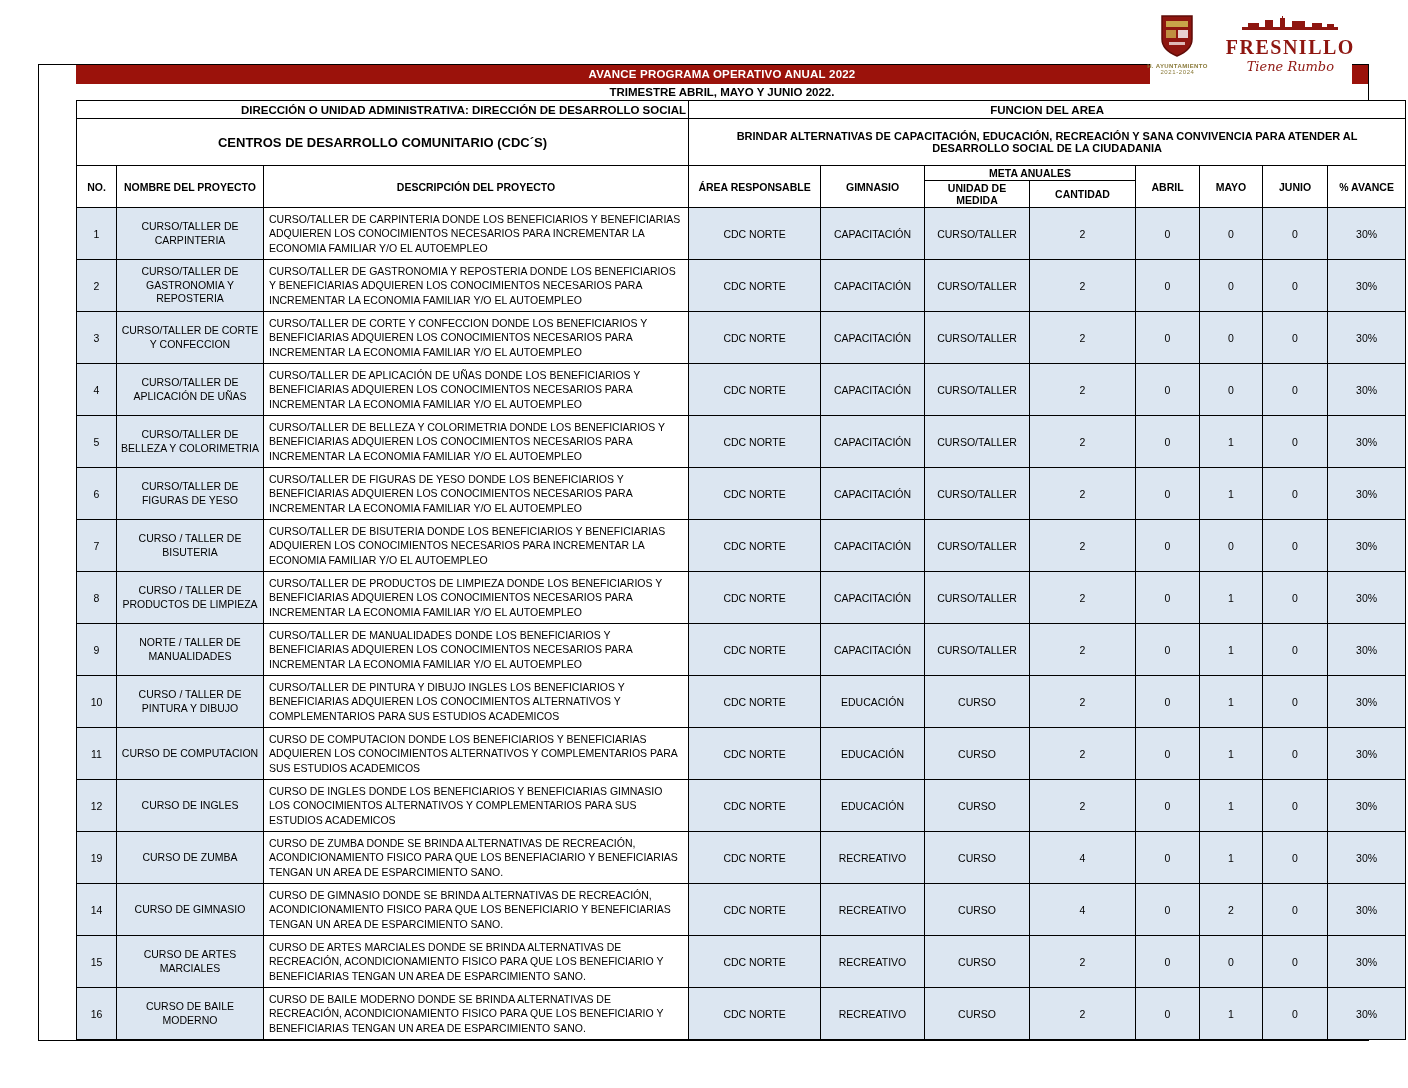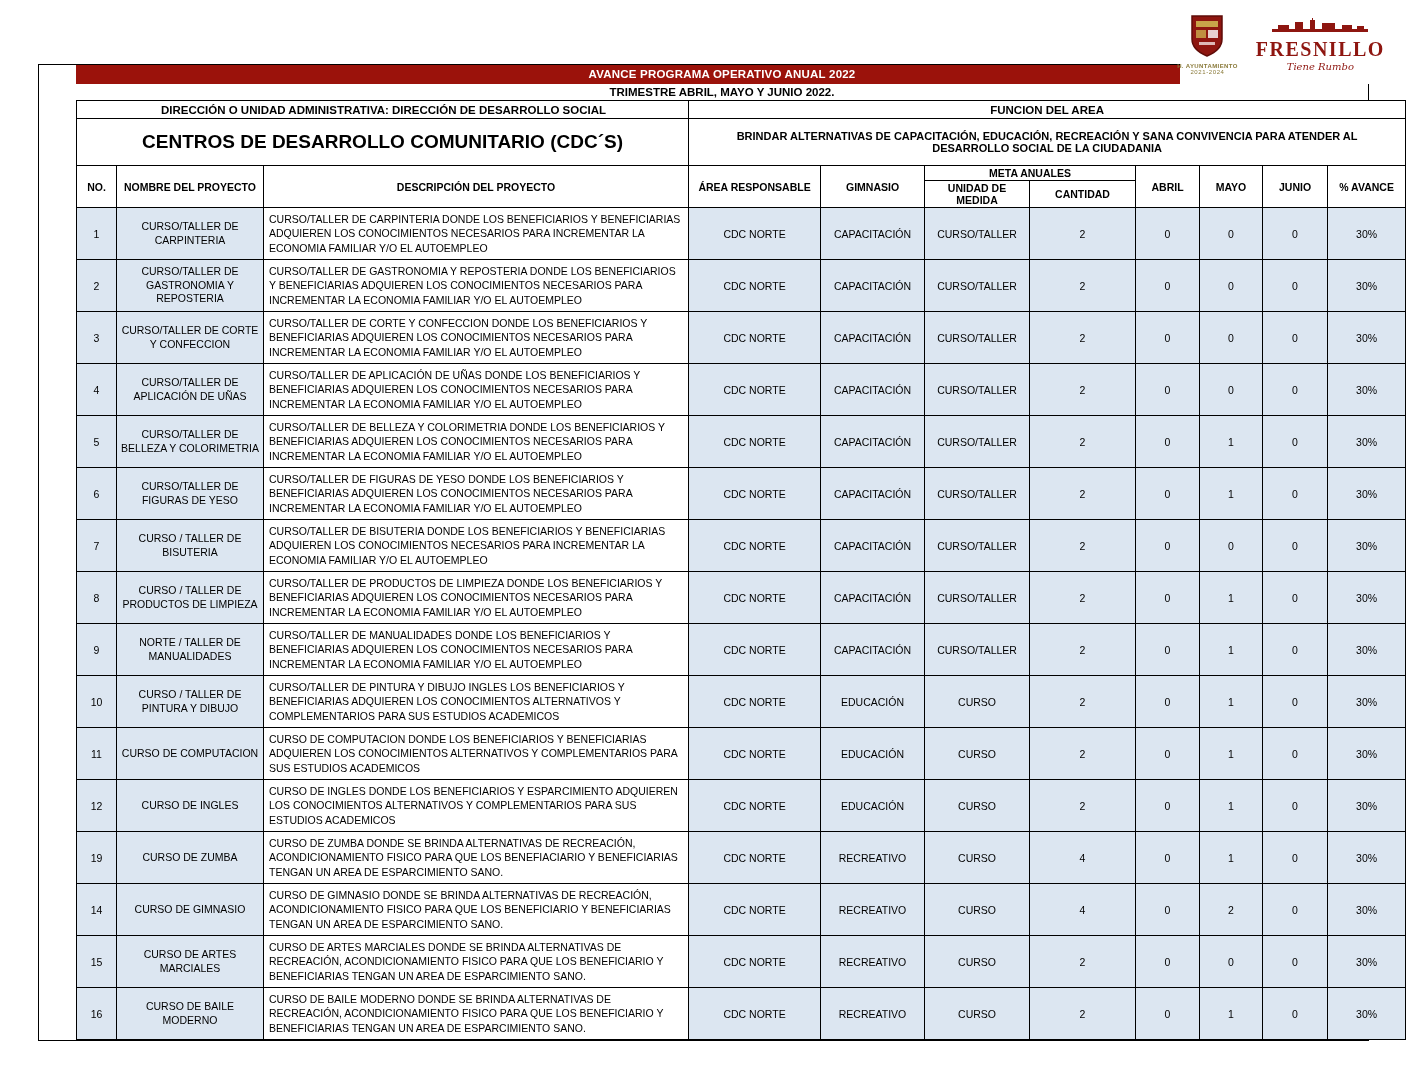--- a/index.html
+++ b/index.html
@@ -8,41 +8,41 @@
 
   .page-title { position:absolute; left:258px; top:6px; font-size:38px; font-weight:bold; color:#7f7f7f; letter-spacing:0.5px; }
 
   .sheet { position:absolute; left:38px; top:64px; width:1331px; border:1px solid #000; background:#fff;padding-left:37px; }
   .banner { position:relative; height:19px; background:#9b120b; color:#fff; font-weight:bold; font-size:11.5px; text-align:center; line-height:19px; letter-spacing:0.2px; }
   .subtitle { height:16px; text-align:center; font-weight:bold; font-size:11.5px; line-height:16px; }
 
   table { border-collapse:collapse; table-layout:fixed; width:1329px; }
   td, th { border:1px solid #000; vertical-align:middle; overflow:hidden; }
   thead th { background:#fff; font-weight:bold; font-size:10.5px; text-align:center; padding:1px 2px; }
-  .info-left-a  { text-align:center; font-size:11.5px; padding-left:4px; height:18px; }
+  .info-left-a  { text-align:right; font-size:11.5px; padding-left:4px; height:18px; }
   .info-right-a { font-size:11.5px; height:18px; }
-  .info-left-b  { font-size:19px; height:47px; }
+  .info-left-b  { font-size:13px; height:47px; }
   .info-right-b { font-size:11px; padding:2px 28px; height:47px; }
   .hdr-row-1 th { height:15px; }
   .hdr-row-2 th { height:17px; }
 
   tbody td { font-size:10.5px; text-align:center; background:#dce6f1; height:52px; padding:1px 3px; }
   tbody td.col-descripcion { background:#ffffff; text-align:left; padding:2px 5px; line-height:1.35; }
   tbody td.col-nombre { line-height:1.3; }
   tbody td.col-area { font-weight:normal; }
 
-  .logo-box { position:absolute; left:1180px; top:5px; width:202px; height:79px; background:#fff; z-index:5;
+  .logo-box { position:absolute; left:1150px; top:5px; width:202px; height:79px; background:#fff; z-index:5;
               display:flex; align-items:center; justify-content:center; gap:9px; }
   .crest-col { display:flex; flex-direction:column; align-items:center; }
   .crest-caption { font-size:6px; color:#8a7a3a; font-weight:bold; letter-spacing:0.4px; margin-top:1px; white-space:nowrap; }
   .crest-years { font-size:6px; color:#8a7a3a; letter-spacing:0.6px; }
   .logo-divider { width:1px; height:58px; background:#bdbdbd; }
   .wordmark-col { display:flex; flex-direction:column; align-items:center; }
   .wordmark { font-family:"Liberation Serif","DejaVu Serif",serif; font-weight:bold; font-size:20px; color:#8e1610; letter-spacing:1.5px; line-height:1; margin-top:2px; }
-  .slogan { font-family:"DejaVu Serif","Liberation Serif",serif; font-style:italic; font-size:10px; color:#8e1610; margin-top:2px; }
+  .slogan { font-family:"DejaVu Serif","Liberation Serif",serif; font-style:italic; font-size:13px; color:#8e1610; margin-top:2px; }
 </style>
 </head>
 <body>
 
 <div id="page">
 
 
   <div class="logo-box">
     <div class="crest-col">
       <span>
@@ -260,21 +260,21 @@
             <td class="col-unidad">CURSO</td>
             <td class="col-cantidad">2</td>
             <td class="col-abril">0</td>
             <td class="col-mayo">1</td>
             <td class="col-junio">0</td>
             <td class="col-avance">30%</td>
           </tr>
           <tr>
             <td class="col-no">12</td>
             <td class="col-nombre">CURSO DE INGLES</td>
-            <td class="col-descripcion">CURSO DE INGLES DONDE LOS BENEFICIARIOS Y ESPARCIMIENTO ADQUIEREN LOS CONOCIMIENTOS ALTERNATIVOS Y COMPLEMENTARIOS PARA SUS ESTUDIOS ACADEMICOS</td>
+            <td class="col-descripcion">CURSO DE INGLES DONDE LOS BENEFICIARIOS Y BENEFICIARIAS GIMNASIO LOS CONOCIMIENTOS ALTERNATIVOS Y COMPLEMENTARIOS PARA SUS ESTUDIOS ACADEMICOS</td>
             <td class="col-area">CDC NORTE</td>
             <td class="col-modalidad">EDUCACIÓN</td>
             <td class="col-unidad">CURSO</td>
             <td class="col-cantidad">2</td>
             <td class="col-abril">0</td>
             <td class="col-mayo">1</td>
             <td class="col-junio">0</td>
             <td class="col-avance">30%</td>
           </tr>
           <tr>

